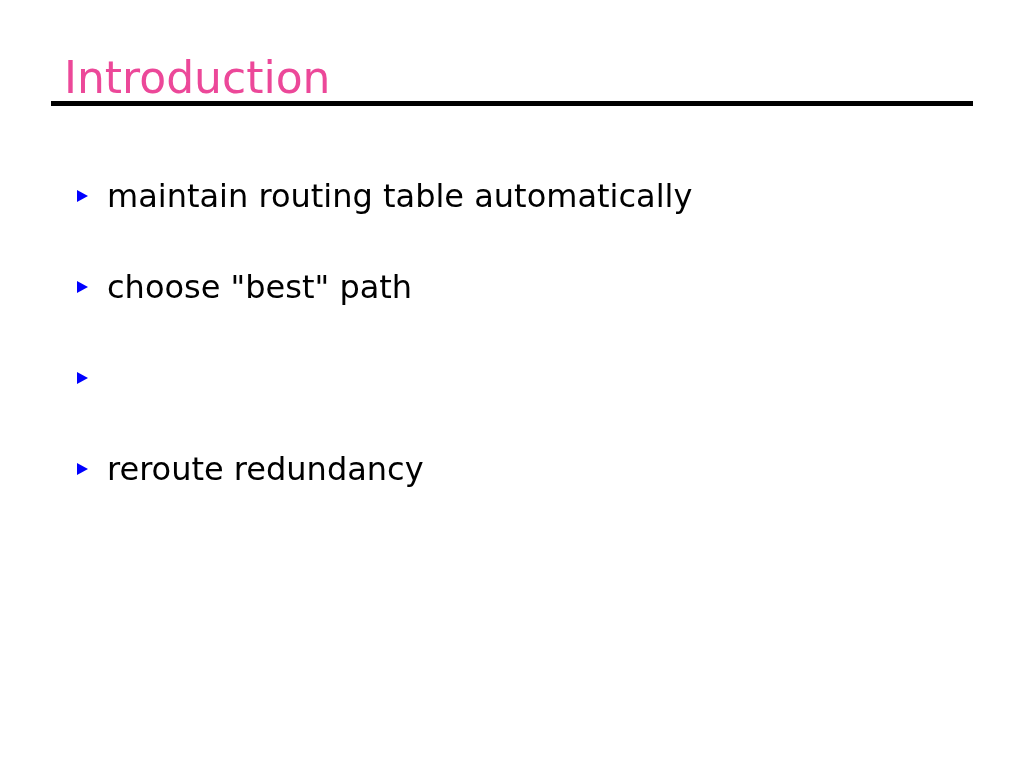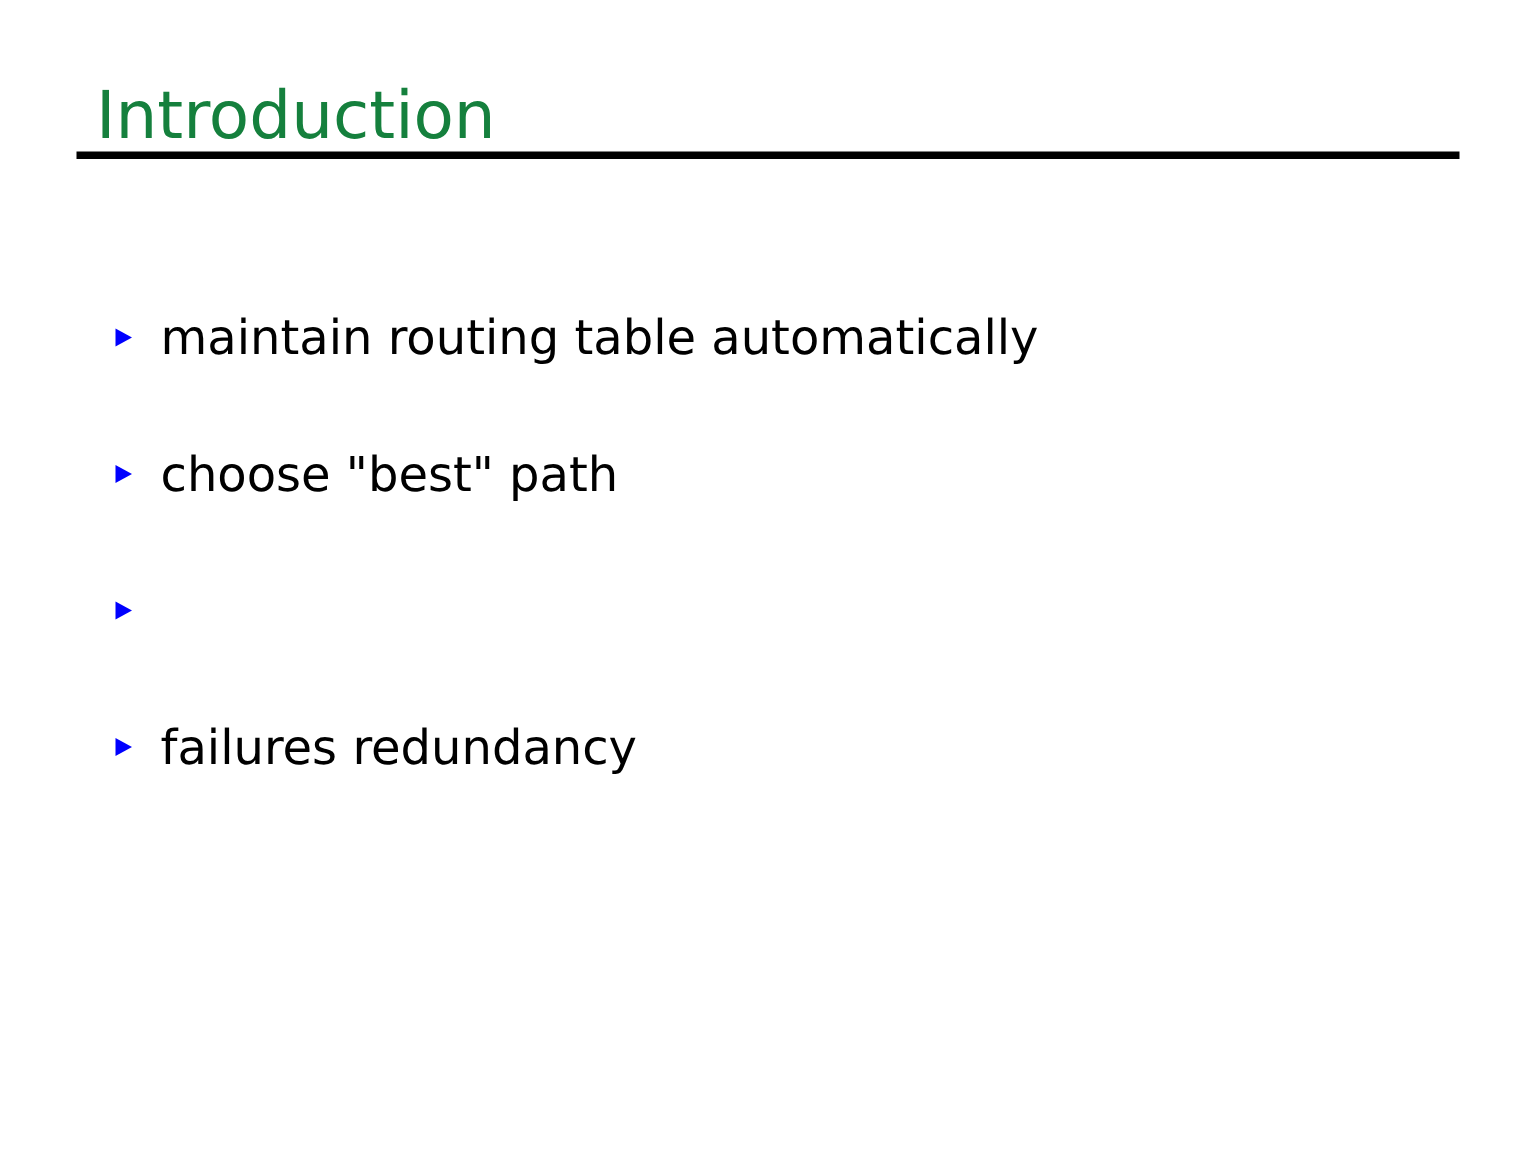--- a/index.html
+++ b/index.html
@@ -23,21 +23,21 @@
   }
 
   
   .slide-title {
     position: absolute;
     left: 64px;
     top: 52px;
     font-size: 44px;
     line-height: 52px;
     font-weight: 400;
-    color: #15803d;
+    color: #ec4899;
     letter-spacing: 0px;
     white-space: nowrap;
   }
 
   .title-rule {
     position: absolute;
     left: 51px;
     top: 101px;
     width: 922px;
     height: 5px;
@@ -49,21 +49,21 @@
     position: absolute;
     left: 77px;
     top: 150px;
     width: 900px;
   }
 
   .bullet-item {
     position: relative;
     height: 91px;
     display: flex;
-    align-items: flex-end;
+    align-items: center;
   }
 
   .bullet-marker {
     flex: 0 0 auto;
     width: 18px;
     height: 32px;
     margin-right: 12px;
     display: flex;
     align-items: center;
     justify-content: flex-start;
@@ -115,17 +115,17 @@
     <div class="bullet-item">
       <span class="bullet-marker">
         <span class="tri"></span>
       </span>
     </div>
 
     <div class="bullet-item">
       <span class="bullet-marker">
         <span class="tri"></span>
       </span>
-      <span class="bullet-text">failures redundancy</span>
+      <span class="bullet-text">reroute redundancy</span>
     </div>
 
   </div>
 </div>
 
 </body></html>

